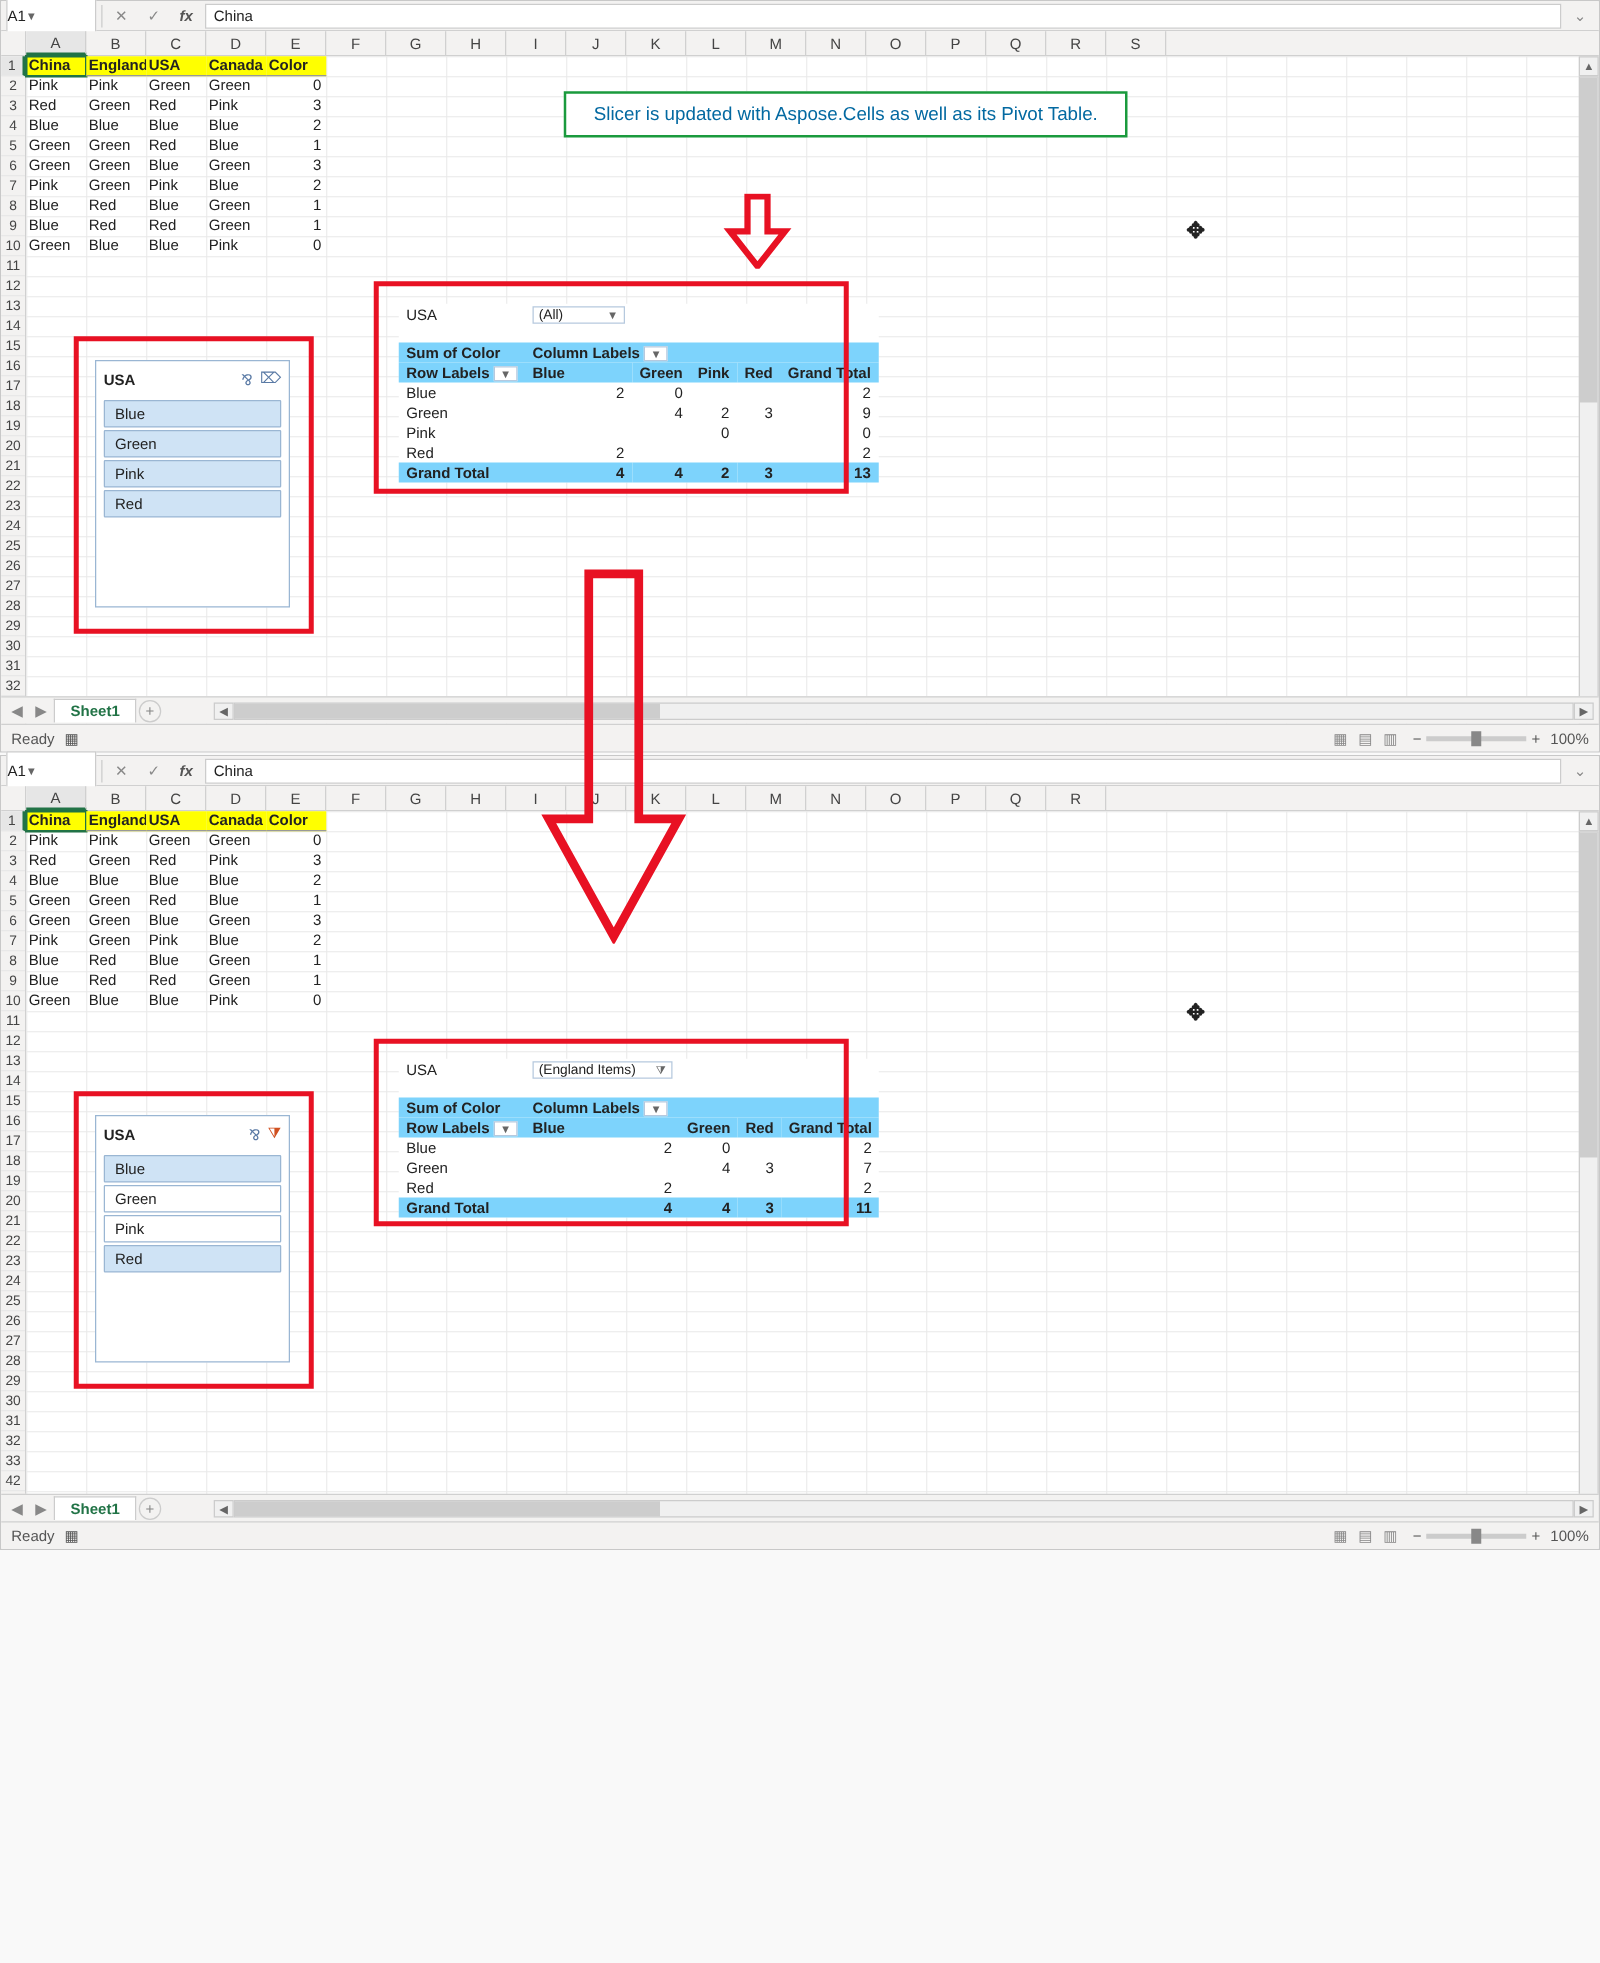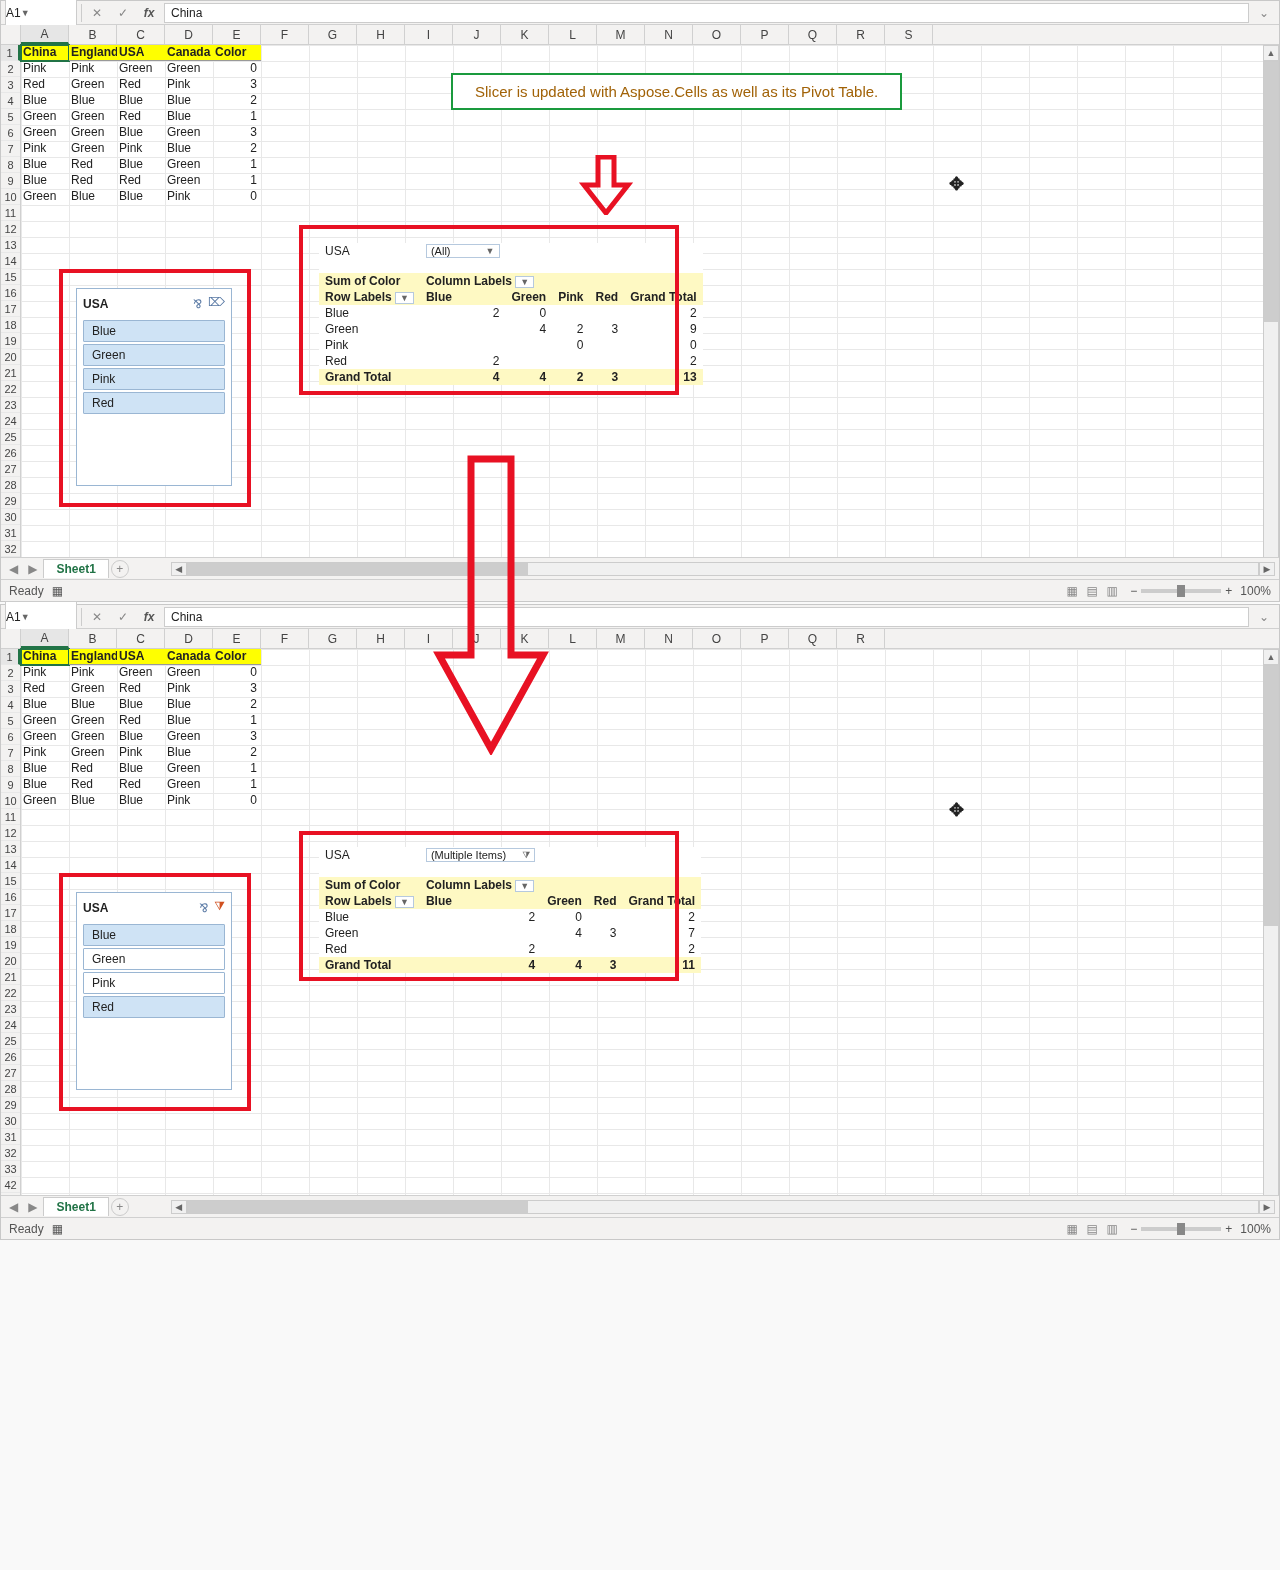--- a/index.html
+++ b/index.html
@@ -91,21 +91,21 @@
   }
   .status-bar .spacer { flex:1; }
   .view-btns span { display:inline-block; width:20px; text-align:center; color:#888;}
   .zoom-slider { display:flex; align-items:center; gap:4px;}
   .zoom-slider .track { width:80px;height:4px;background:#ccc;position:relative;}
   .zoom-slider .thumb { width:8px;height:12px;background:#888;position:absolute;left:36px;top:-4px;}
 
   
   .overlay { position:absolute; z-index:5; }
   .callout {
-    border:2px solid #1a9a3d; padding:8px 22px; color:#a16207; font-size:15px; background:#fff;
+    border:2px solid #1a9a3d; padding:8px 22px; color:#0369a1; font-size:15px; background:#fff;
   }
   .red-frame { border:4px solid #e81123; position:absolute; z-index:3;}
   .red-arrow-sm svg, .red-arrow-lg svg { display:block; }
 
   .slicer {
     position:absolute; background:#fff; border:1px solid #9ab6d3;
     padding:4px 6px;
   }
   .slicer .sl-head { display:flex; align-items:center; justify-content:space-between; padding:2px 0 6px;}
   .slicer .sl-title { font-weight:bold; }
@@ -115,21 +115,21 @@
   }
   .slicer .sel { background:#cfe3f5; }
   .slicer .unsel { background:#fff; }
 
   .pivot {
     position:absolute; background:#fff; font-size:12px;
   }
   .pivot table { border-collapse:collapse; }
   .pivot td, .pivot th { padding:1px 6px; height:16px; text-align:left; white-space:nowrap;}
   .pivot .num { text-align:right; }
-  .pivot .band { background:#fef9c3; }
+  .pivot .band { background:#7dd3fc; }
   .pivot .dropdown-cell { border:1px solid #b6c9de; background:#fff; font-size:11px; display:inline-flex; align-items:center; padding:0 4px; gap:16px;}
   .pivot .dd { font-size:9px; color:#666;}
   .funnel { color:#d05020;}
 </style>
 </head>
 <body>
 
 <div class="workbook" style="height:602px;">
 
   <div class="formula-bar">
@@ -589,21 +589,21 @@
         </div>
 
       <div class="red-frame" style="left:278px; top:182px; width:380px; height:150px;"></div>
 
       <div class="pivot" style="left:298px; top:198px;">
         <table>
           <tbody>
               <tr>
             <td>USA</td>
             <td><span class="dropdown-cell">
-                    <span>(Multiple Items)</span>
+                    <span>(England Items)</span>
                     <span class="dd funnel">⧩</span>
                   </span></td>
           </tr>
           <tr>
                 <td colspan="6" style="height:14px;"></td>
               </tr>
           <tr class="band">
             <td style="font-weight:bold;">Sum of Color</td>
             <td colspan="5"><span style="font-weight:bold;">Column Labels</span> <span class="dropdown-cell">
                     <span class="dd">▼</span>

